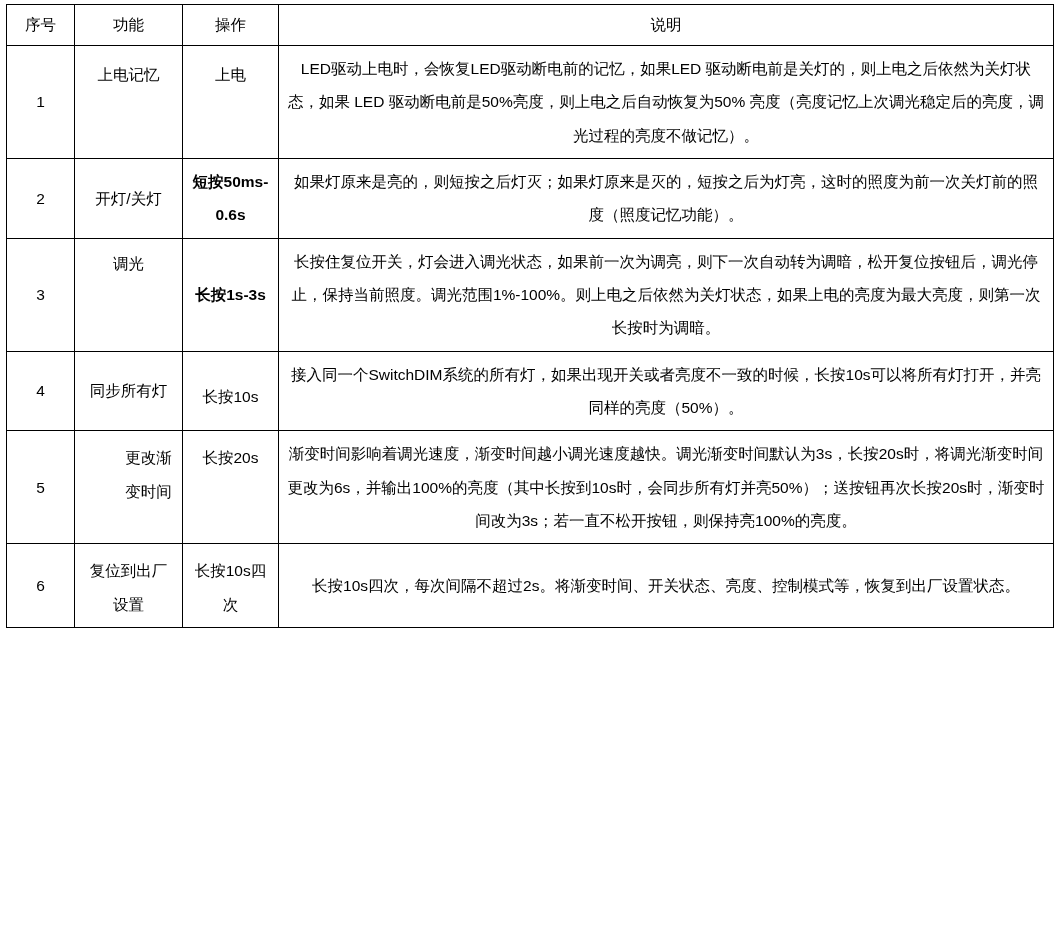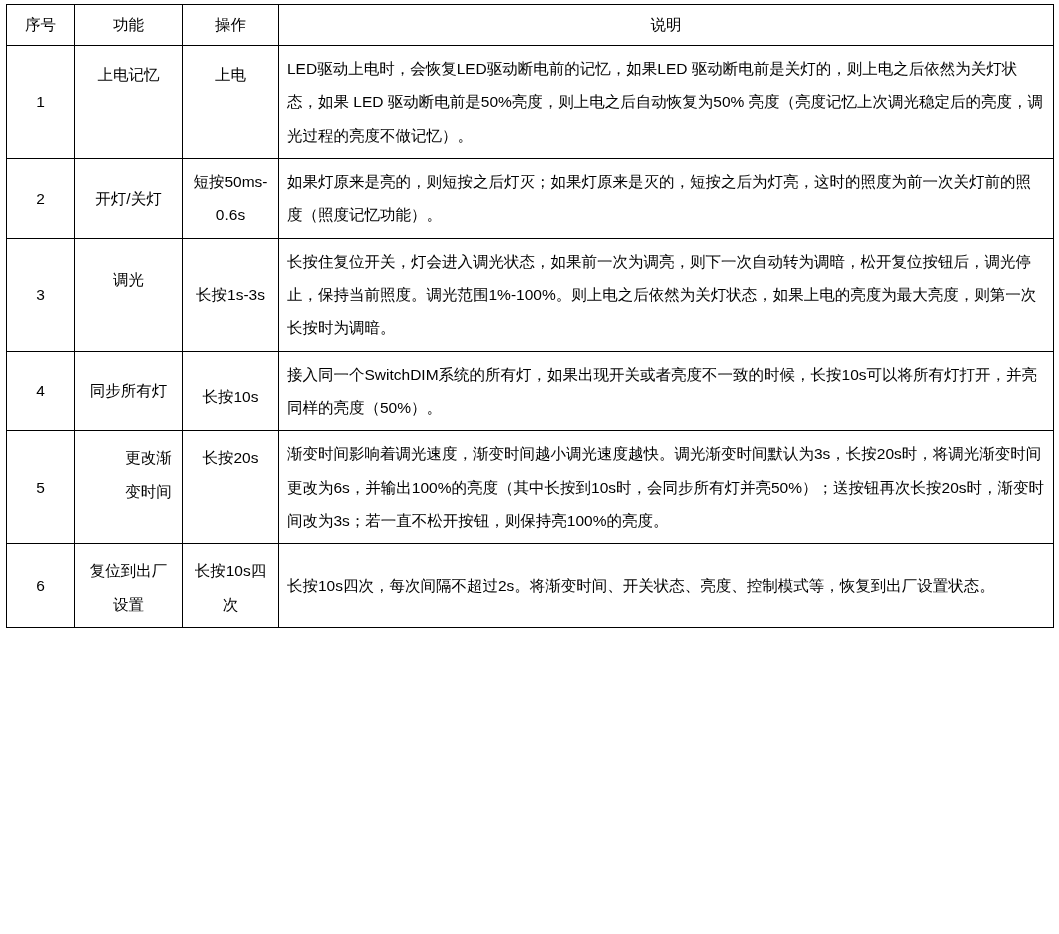--- a/index.html
+++ b/index.html
@@ -55,41 +55,41 @@
     vertical-align: top;
     padding-top: 12px;
   }
   td.cell-func {
     vertical-align: middle;
   }
   td.cell-op {
     vertical-align: middle;
   }
   td.cell-desc {
-    text-align: left;
+    text-align: center;
     vertical-align: top;
     padding-top: 10px;
     padding-left: 12px;
     padding-right: 14px;
   }
   
   tr[data-row="1"] td.cell-func,
   tr[data-row="1"] td.cell-op { vertical-align: top; padding-top: 12px; margin-left: 40px; }
   tr[data-row="2"] td.cell-func { vertical-align: middle; }
   tr[data-row="2"] td.cell-op   { vertical-align: middle; }
-  tr[data-row="3"] td.cell-func { vertical-align: top; padding-top: 24px; text-align: center; }
+  tr[data-row="3"] td.cell-func { vertical-align: top; padding-top: 8px; text-align: center; }
   tr[data-row="3"] td.cell-op   { vertical-align: middle; }
   tr[data-row="4"] td.cell-func { vertical-align: middle; }
   tr[data-row="4"] td.cell-op   { vertical-align: top; padding-top: 28px; }
   tr[data-row="5"] td.cell-func { vertical-align: top; padding-top: 10px; padding-left: 48px; }
   tr[data-row="5"] td.cell-op   { vertical-align: top; padding-top: 10px; }
   tr[data-row="6"] td.cell-func { vertical-align: top; padding-top: 10px; text-align: center; }
   tr[data-row="6"] td.cell-op   { vertical-align: top; padding-top: 10px; }
 
-  .op-multi { line-height: 2.3; }
+  .op-multi { line-height: 2.3; font-weight: bold; }
 </style>
 </head>
 <body>
 
 <div class="doc-wrap">
   <table class="spec-table">
     <colgroup>
       <col class="c-no">
       <col class="c-func">
       <col class="c-op">

